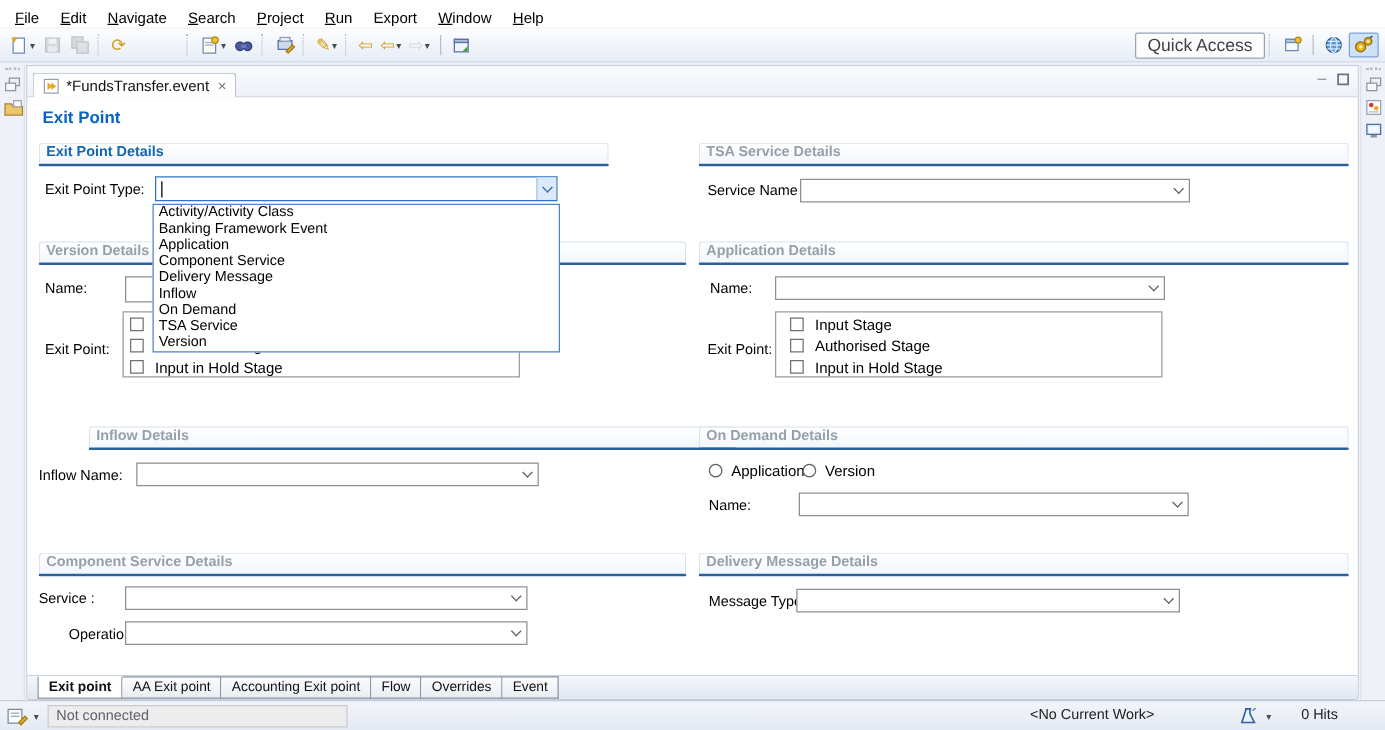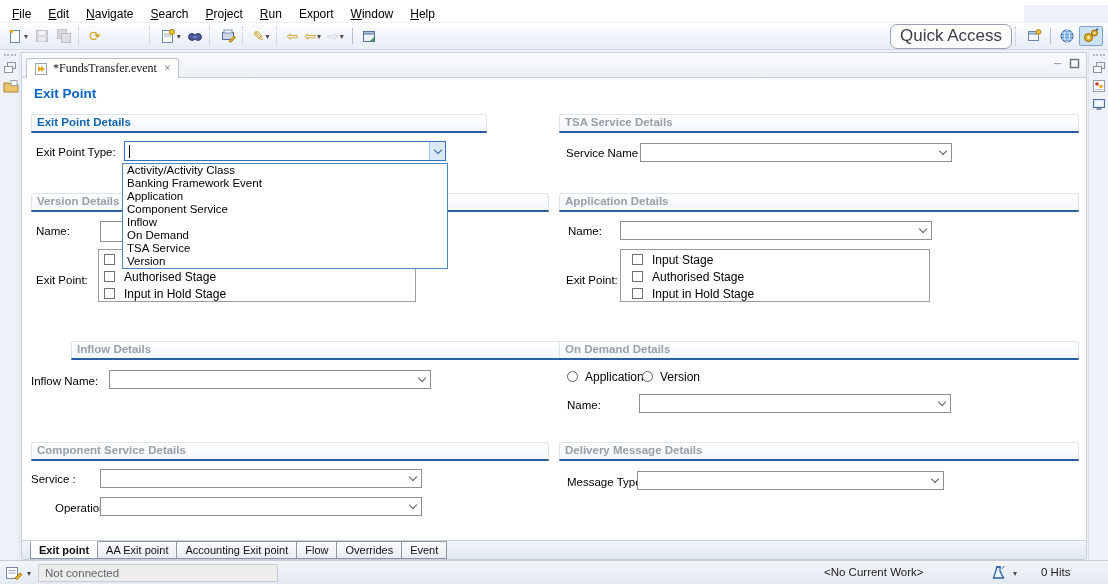--- a/index.html
+++ b/index.html
@@ -4,52 +4,52 @@
 <style>
   * { box-sizing: border-box; }
   html,body { margin:0; padding:0; }
   body {
     width:1108px; height:584px; position:relative; overflow:hidden;
     font-family:"Liberation Sans", sans-serif; font-size:12px; color:#000;
     background:#eef1f7;
   }
   
   .titlebar { position:absolute; left:0; top:0; width:1108px; height:5px; background:#fff; }
-  .menubar { position:absolute; left:0; top:5px; width:1024px; height:18px; background:#fff;
+  .menubar { position:absolute; left:0; top:5px; width:1108px; height:18px; background:#fff;
     display:flex; align-items:center; padding-left:4px; border-bottom:1px solid #f0f0f0; }
   .menu-item { padding:1px 9px 1px 8px; font-size:12px; cursor:default; }
   .toolbar { position:absolute; left:0; top:23px; width:1108px; height:27px;
     background:linear-gradient(#fcfdff,#e7edf6); border-bottom:1px solid #d2d9e5;
     display:flex; align-items:center; padding:0 4px; }
   .tbtn { display:inline-flex; align-items:center; justify-content:center; height:22px; padding:0 2px; margin:0 1px; border-radius:2px; }
   .tbtn .glyph { font-size:14px; line-height:14px; }
   .caret { font-size:8px; color:#4a4a4a; margin-left:1px; }
   .tb-sep { width:4px; height:18px; border-left:1px dotted #b9bfca; margin:0 4px 0 3px; }
   .tb-bar { width:1px; height:16px; background:#b9bfca; margin:0 5px; }
   .tb-gap { width:42px; }
   .disabled { opacity:.45; filter:grayscale(1); }
   .gold { color:#d49a12; }
   .gold-dim { color:#cfd3da; }
   .qa-box { margin-left:auto; border:1px solid #9aa3b5; background:#fdfdfe; color:#3c3f45;
-    font-size:17px; padding:1px 9px 2px 9px; border-radius:7px; }
+    font-size:14px; padding:1px 9px 2px 9px; border-radius:2px; }
   .persp-btn { display:inline-flex; align-items:center; height:20px; padding:1px 2px; margin:0 1px; }
   .persp-active { background:#cfe1f5; border:1px solid #7da3d4; border-radius:2px; }
   
   .rail { position:absolute; top:52px; width:20px; height:508px; background:#eef1f7; }
   .rail-left { left:0; border-right:1px solid #dde2ec; }
   .rail-right { left:1088px; border-left:1px solid #dde2ec; }
   .rail .handle { width:12px; height:3px; margin:2px auto 4px auto; border-top:2px dotted #b4bac6; }
   .rail-icon { display:block; margin:4px auto; width:14px; height:14px; }
   
   .editor-frame { position:absolute; left:21px; top:52px; width:1066px; height:508px;
     background:#fff; border:1px solid #c5cddb; border-radius:0 0 3px 3px; }
   .tabrow { position:absolute; left:0; top:0; right:0; height:25px;
     background:linear-gradient(#fafbfd,#edf1f8); border-bottom:1px solid #c9d1df; }
   .etab { position:absolute; left:4px; top:5px; height:20px; display:flex; align-items:center; gap:5px;
-    background:#fff; border:1px solid #b9c1d1; border-bottom:none; border-radius:3px 3px 0 0; padding:0 7px;font-family:Liberation Serif, serif; }
+    background:#fff; border:1px solid #b9c1d1; border-bottom:none; border-radius:3px 3px 0 0; padding:0 7px; }
   .etab-title { font-size:12px; color:#111; }
   .etab-close { font-size:12px; color:#777; margin-left:2px; cursor:default; }
   .editor-minmax { position:absolute; right:6px; top:5px; display:flex; gap:8px; align-items:center; color:#6a7180; }
   .content { position:absolute; left:0; top:25px; right:0; bottom:19px; background:#fff; overflow:hidden; }
   .page-title { position:absolute; left:12px; top:8px; font-size:13.5px; font-weight:bold; color:#0a64c8; }
   
   .sect { position:absolute; height:20px; }
   .sect-bar { position:absolute; left:0; right:0; top:0; height:17px;
     border:1px solid #dbe3ef; border-bottom:none; border-radius:3px 3px 0 0;
     background:linear-gradient(#ffffff,#f3f7fc); }
@@ -451,20 +451,21 @@
       <span class="combo-btn">
           <span class="chev"></span>
         </span>
     </div>
 
     <div class="droplist">
       <div class="opt">Activity/Activity Class</div>
       <div class="opt">Banking Framework Event</div>
       <div class="opt">Application</div>
       <div class="opt">Component Service</div>
+      <div class="opt">Delivery Message</div>
       <div class="opt">Inflow</div>
       <div class="opt">On Demand</div>
       <div class="opt">TSA Service</div>
       <div class="opt">Version</div>
     </div>
   </div>
 
   <div class="btabs">
     <span class="btab active">Exit point</span>
     <span class="btab">AA Exit point</span>

